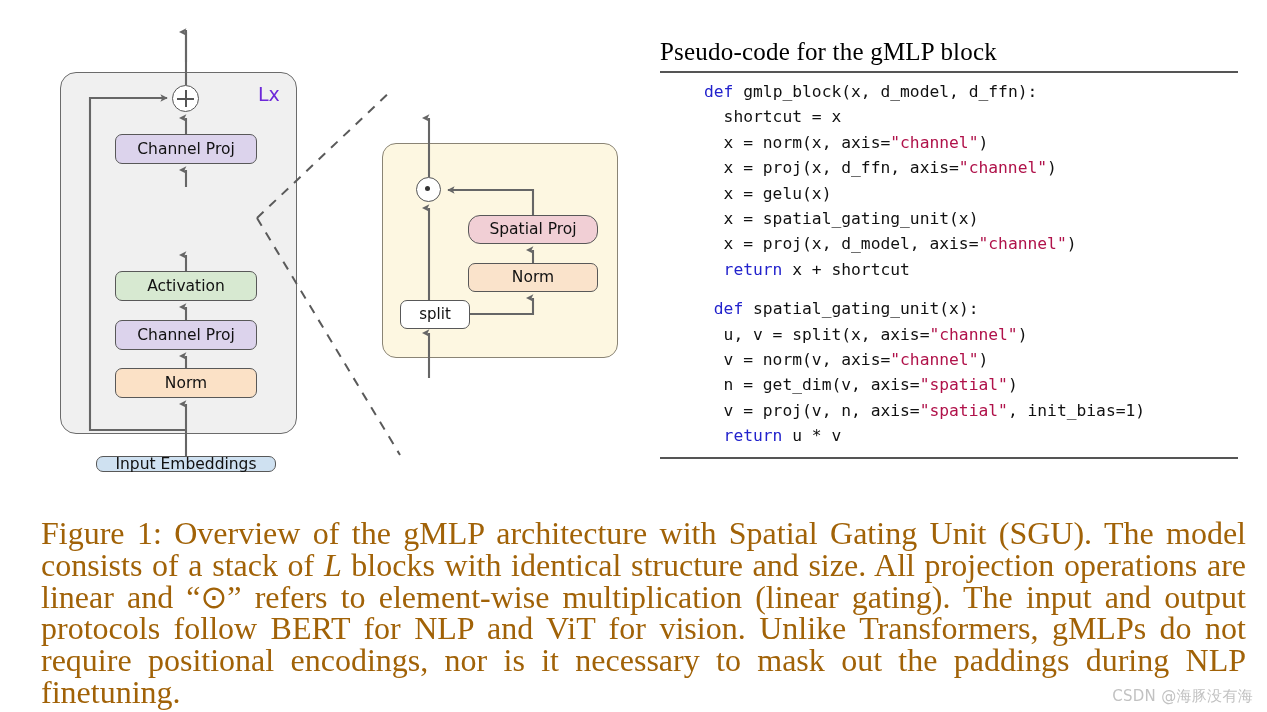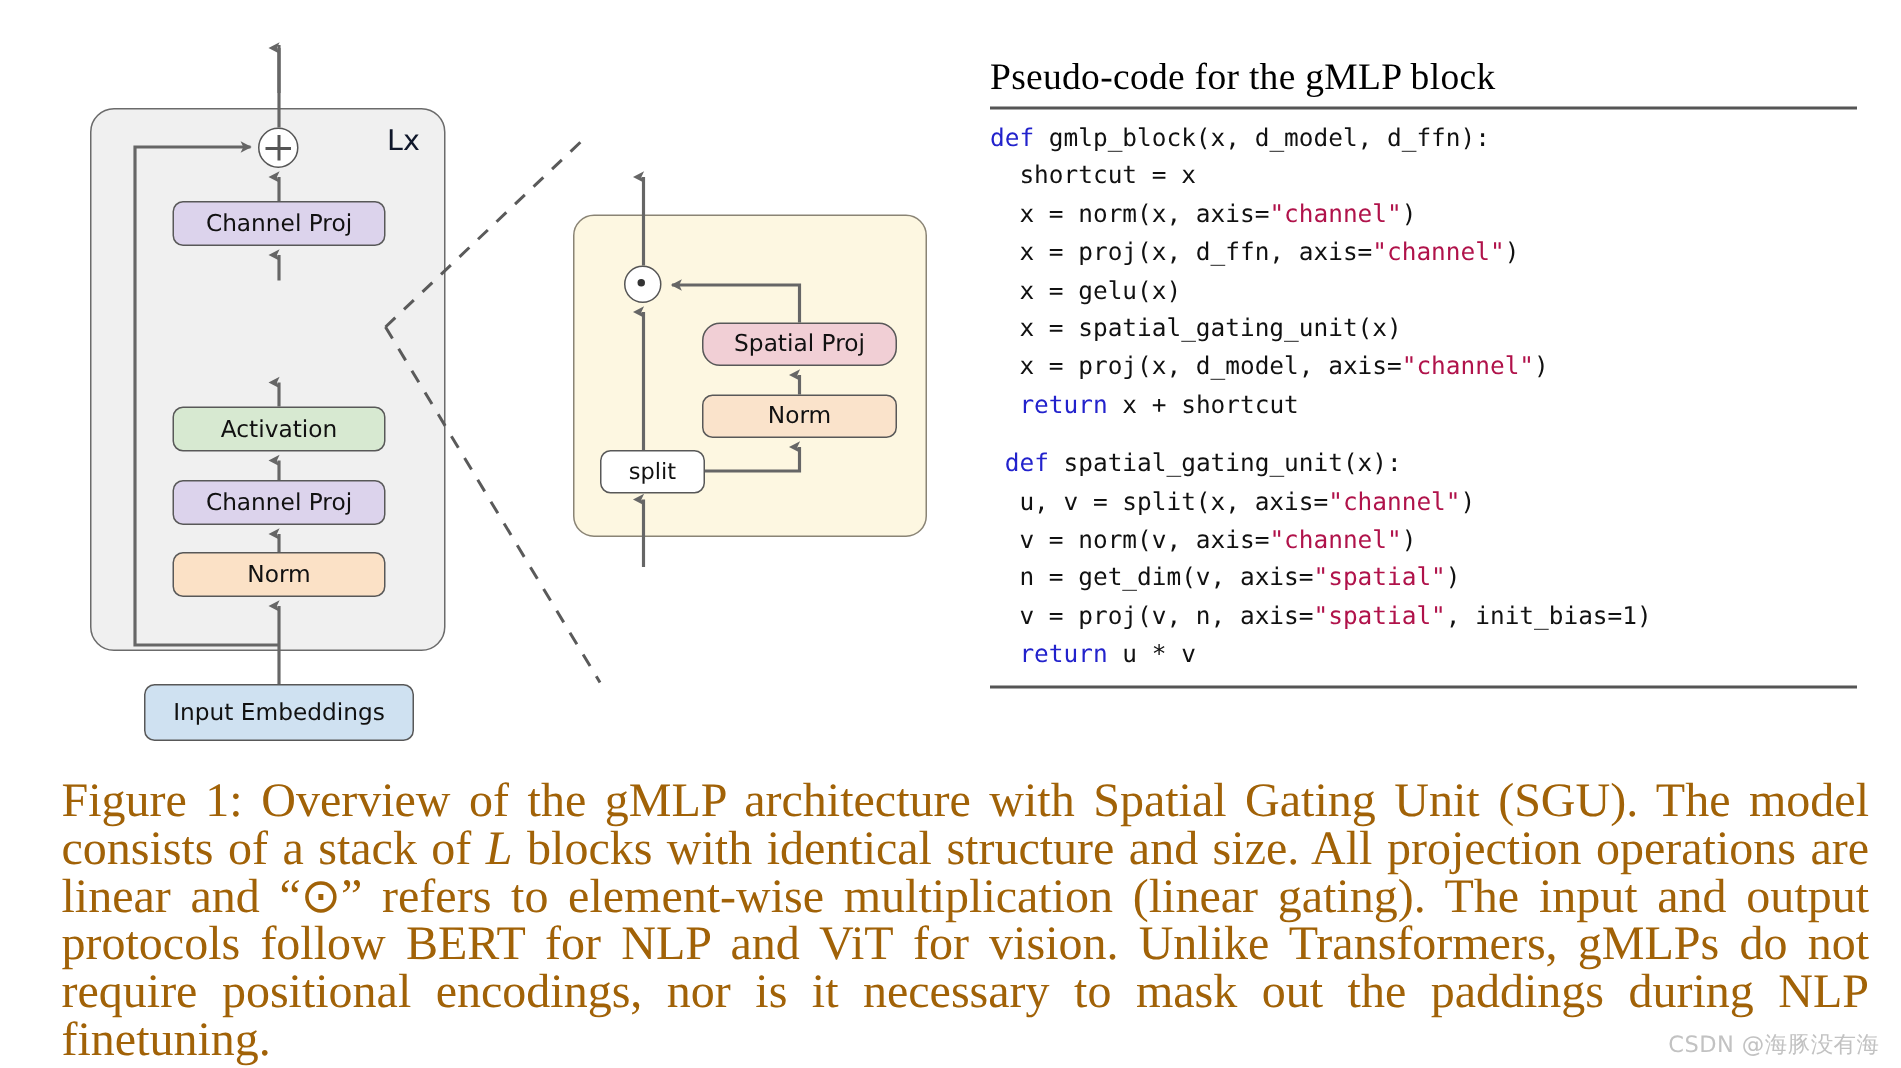--- a/index.html
+++ b/index.html
@@ -60,29 +60,29 @@
     border: 1.6px solid #6b6b6b;
     border-radius: 16px;
   }
 
   #lx-label {
     position: absolute;
     left: 258px;
     top: 83px;
     font-family: "DejaVu Sans", sans-serif;
     font-size: 19px;
-    color: #0f172a;
+    color: #6d28d9;
   }
 
   #box-channel-proj-2 { left: 115px; top: 134px; width: 142px; height: 30px; background: #dcd3ec; }
   #box-sgu           { left: 115px; top: 187px; width: 142px; height: 62px; background: #fdf7e1; border-radius: 9px; }
   #box-activation    { left: 115px; top: 271px; width: 142px; height: 30px; background: #d7e9d1; }
   #box-channel-proj-1{ left: 115px; top: 320px; width: 142px; height: 30px; background: #dcd3ec; }
   #box-norm          { left: 115px; top: 368px; width: 142px; height: 30px; background: #fbe1c6; }
-  #box-input-emb     { left: 96px; top: 456px; width: 180px; height: 38px; background: #cfe1f1; }
+  #box-input-emb     { left: 96px; top: 456px; width: 180px; height: 16px; background: #cfe1f1; }
 
   
   #sgu-detail {
     position: absolute;
     left: 382px;
     top: 143px;
     width: 236px;
     height: 215px;
     box-sizing: border-box;
     background: #fdf7e1;
@@ -141,21 +141,21 @@
     font-family: "DejaVu Sans Mono", monospace;
     font-size: 16.3px;
     line-height: 25.4px;
     padding-top: 6px;
     padding-bottom: 8px;
     white-space: pre;
     color: #111;
   }
   .kw  { color: #2222cc; }
   .str { color: #b0124a; }
-  .codeline { white-space: pre; }
+  .codeline { white-space: pre; margin-left: 44px; }
   .blankline { height: 14px; }
 
   
   #caption {
     position: absolute;
     left: 41px;
     top: 518px;
     width: 1205px;
     font-family: Liberation Serif, serif;
     font-size: 32px;

